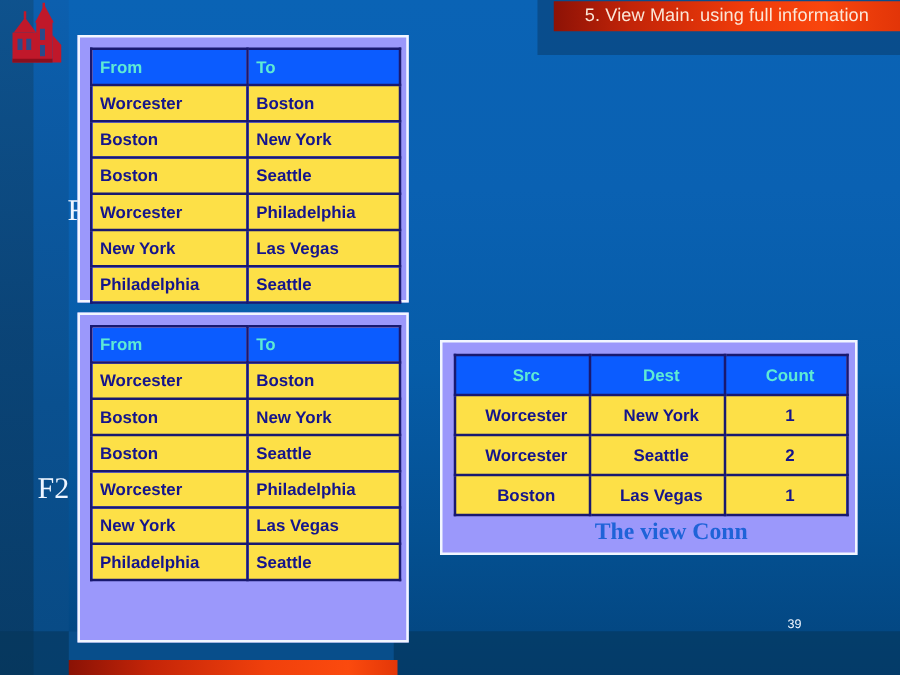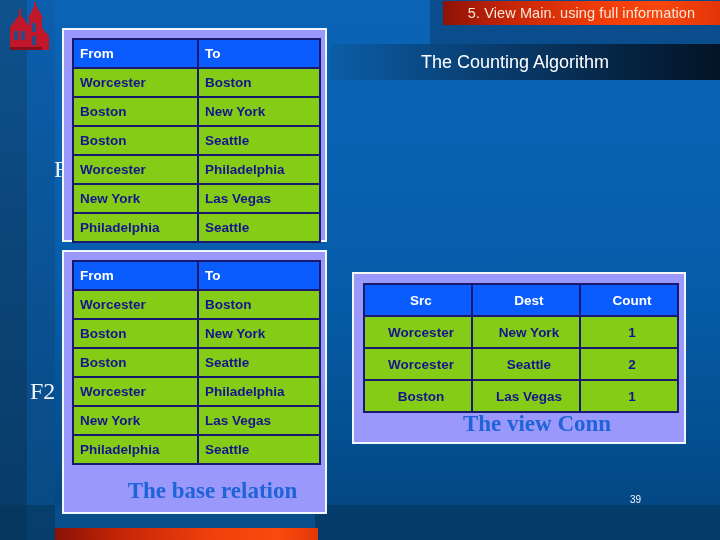--- a/index.html
+++ b/index.html
@@ -110,34 +110,34 @@
   #panel-view { left: 352px; top: 272px; width: 334px; height: 172px; }
 
   
   table.rel {
     border-collapse: collapse;
     position: absolute;
     table-layout: fixed;
   }
   table.rel td, table.rel th {
     border: 2px solid #191970;
-    background: #84cc16;
+    background: #fde047;
     color: #15158c;
     font-size: 13.5px;
     font-weight: bold;
     padding: 0 0 0 6px;
     height: 29px;
     box-sizing: border-box;
     text-align: left;
     white-space: nowrap;
     overflow: hidden;
   }
   table.rel th {
     background: #0b5cff;
-    color: #ffffff;
+    color: #5eead4;
   }
 
   #table-f1, #table-f2 {
     left: 8px; top: 8px;
     width: 247px;
   }
   #table-f1 col.c1, #table-f2 col.c1 { width: 125px; }
   #table-f1 col.c2, #table-f2 col.c2 { width: 122px; }
 
   #table-view {
@@ -149,21 +149,21 @@
   #table-view col.c3 { width: 98px; }
   #table-view td, #table-view th { height: 32px; text-align: center; }
 
   
   .caption {
     position: absolute;
     left: 0; right: 0;
     text-align: center;
     font-family: "Liberation Serif", serif;
     font-weight: bold;
-    font-size: 23px;
+    font-size: 19px;
     color: #1f63d8;
     white-space: nowrap;
     margin-left: 36px;
   }
   #caption-base { bottom: 8px; }
   #caption-view { bottom: 5px; }
 
   
   .bottom-red {
     position: absolute;
@@ -209,23 +209,20 @@
         <rect x="30" y="34" width="4" height="9"></rect>
       </g>
       <g fill="#8a0f1e">
         <rect x="8" y="45" width="32" height="3"></rect>
       </g>
     </svg>
   </div>
 
   <div class="red-bar">5. View Main. using full information</div>
 
-  <div class="navy-bar">
-    <div class="title">The Counting Algorithm</div>
-  </div>
 
   <div class="flabel" id="f1-label">F1</div>
 
   <div class="panel" id="panel-f1">
     <table class="rel" id="table-f1">
       <colgroup>
           <col class="c1">
           <col class="c2">
         </colgroup>
       <thead>
@@ -297,21 +294,20 @@
         <tr>
           <td>New York</td>
           <td>Las Vegas</td>
         </tr>
         <tr>
           <td>Philadelphia</td>
           <td>Seattle</td>
         </tr>
       </tbody>
     </table>
-    <div class="caption" id="caption-base">The base relation</div>
   </div>
 
   <div class="panel" id="panel-view">
     <table class="rel" id="table-view">
       <colgroup>
           <col class="c1">
           <col class="c2">
           <col class="c3">
         </colgroup>
       <thead>

